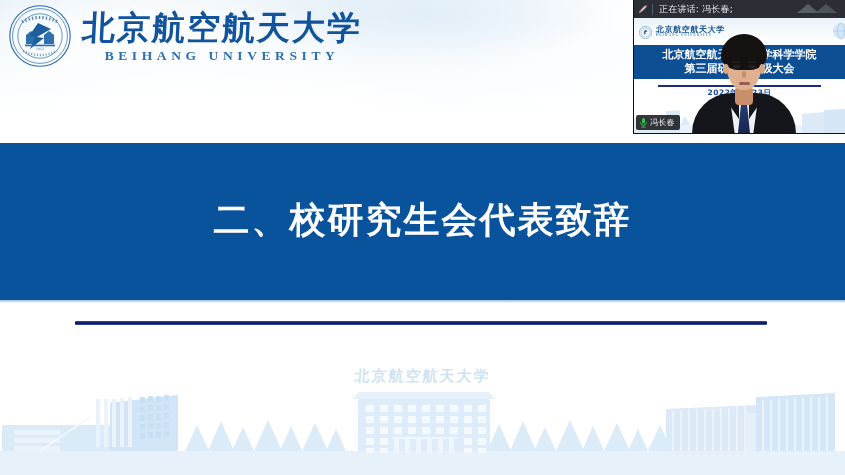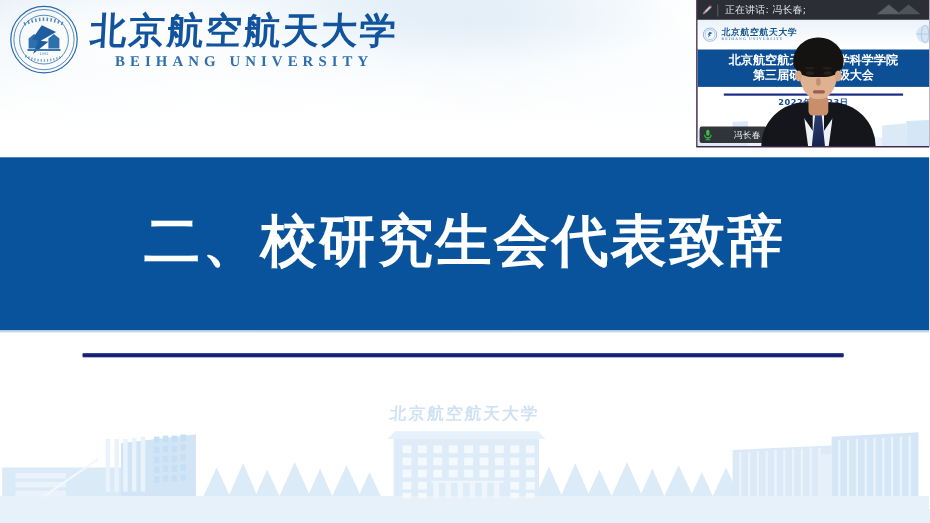--- a/index.html
+++ b/index.html
@@ -93,21 +93,21 @@
     width: 845px;
     height: 157px;
     background: #08539c;
     display: flex;
     align-items: center;
     justify-content: center;
   }
   .title-band-text {
     color: #ffffff;
     font-family: "DejaVu Sans", "Liberation Sans", sans-serif;
-    font-size: 51px;
+    font-size: 36px;
     font-weight: 700;
     letter-spacing: 2px;
     line-height: 1;
     white-space: nowrap;
     text-align: center;
     margin-top: -4px;
   }
   .band-underglow {
     position: absolute;
     left: 0; top: 300px;
@@ -353,21 +353,21 @@
     background: #9e5b50; border-radius: 3px;
   }
 
   
   .name-badge {
     position: absolute;
     left: 2px; bottom: 3px;
     height: 15px;
     background: rgba(20,22,26,0.86);
     display: flex; align-items: center;
-    gap: 18px;
+    gap: 1px;
     padding: 0 5px 0 2px;
     border-radius: 2px;
   }
   .mic-icon {
     width: 11px; height: 11px;
     flex: 0 0 11px;
     display: flex; align-items: center; justify-content: center;
   }
   .name-text {
     color: #f1f2f3;

